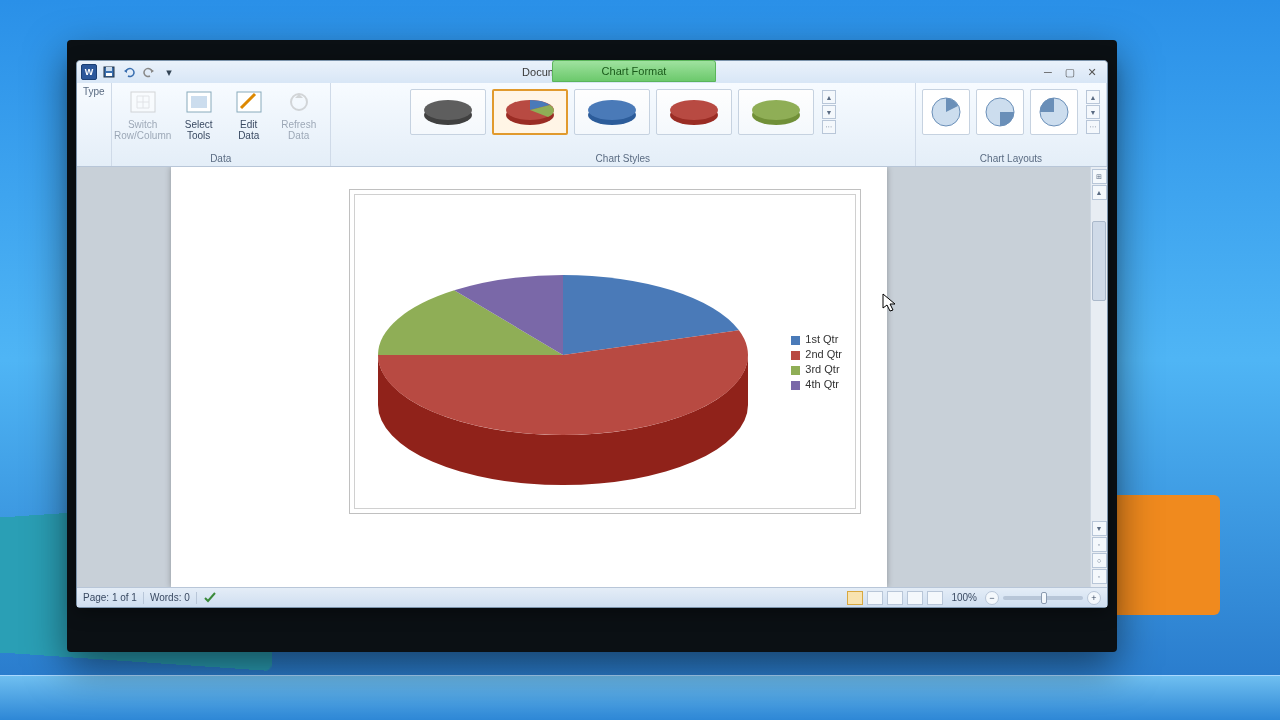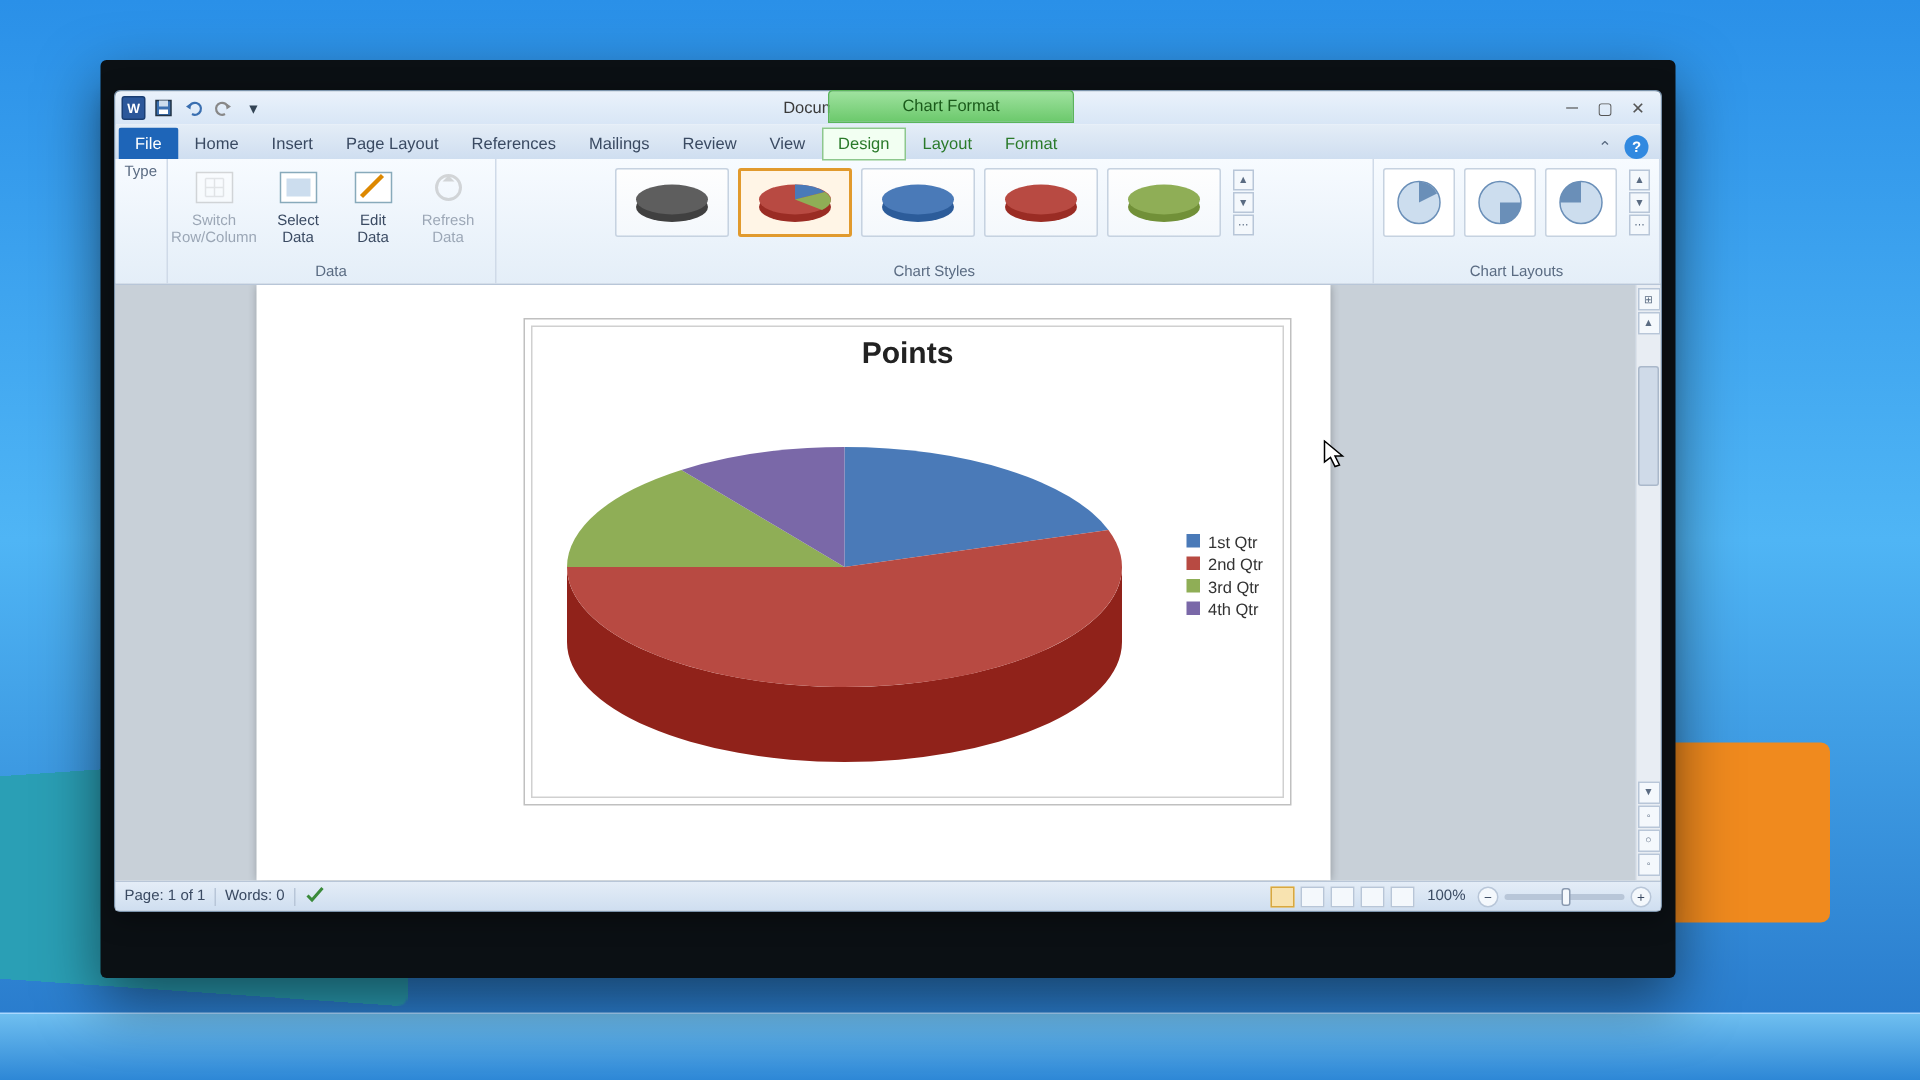--- a/index.html
+++ b/index.html
@@ -53,21 +53,21 @@
   .scrollbar { position:absolute; right:0; top:0; bottom:0; width:17px; background:#e8edf3; border-left:1px solid #cfd8e2;}
   .sb-btn { width:15px; height:15px; margin:1px auto; background:#f4f8fc; border:1px solid #b8c6d8; font-size:7px; color:#5a6b82; display:flex; align-items:center; justify-content:center;}
   .sb-track { position:absolute; top:32px; bottom:50px; left:1px; right:1px;}
   .sb-thumb { position:absolute; left:0; right:0; top:22px; height:80px; background:#cfdae8; border:1px solid #aab8ca; border-radius:2px;}
   
   .chartobj { position:absolute; left:178px; top:22px; width:512px; height:325px; border:1px solid #c0c0c0; background:#fff;}
   .chartobj::before { content:""; position:absolute; inset:4px; border:1px solid #d0d0d0;}
   .ctitle { text-align:center; font-size:20px; font-weight:bold; color:#222; margin-top:12px;}
   .plot { position:absolute; left:18px; top:50px; width:390px; height:255px;}
   .legend { position:absolute; right:18px; top:140px; font-size:11px; color:#333;}
-  .legend-row { display:flex; align-items:flex-start; gap:5px; margin:3px 0;}
+  .legend-row { display:flex; align-items:flex-end; gap:5px; margin:3px 0;}
   .swatch { width:9px; height:9px;}
   
   .statusbar { height:20px; background:linear-gradient(to bottom,#e4edf7,#cfdef0); border-top:1px solid #b8c6d8; display:flex; align-items:center; font-size:10px; color:#3a4a62; padding:0 6px;}
   .statusbar .sep { width:1px; height:12px; background:#b8c6d8; margin:0 6px;}
   .status-right { margin-left:auto; display:flex; align-items:center; gap:4px;}
   .viewbtn { width:16px; height:14px; border:1px solid #b8c6d8; background:#f4f8fc; cursor:pointer;}
   .viewbtn.active { background:#f8e3b0; border-color:#d8a840;}
   .zoomslider { width:80px; height:4px; background:#b8c6d8; position:relative; border-radius:2px;}
   .zoomslider .knob { position:absolute; left:38px; top:-4px; width:6px; height:12px; background:#f4f8fc; border:1px solid #8a9ab0; border-radius:2px;}
   .zbtn { width:14px; height:14px; border:1px solid #b8c6d8; border-radius:50%; background:#f4f8fc; display:flex; align-items:center; justify-content:center; font-size:9px; cursor:pointer;}
@@ -109,37 +109,20 @@
     </div>
     <div class="title-center">Document1 - Microsoft Word</div>
     <div class="charttools">Chart Format</div>
     <div class="winbtns">
       <div class="winbtn">─</div>
       <div class="winbtn">▢</div>
       <div class="winbtn">✕</div>
     </div>
   </div>
 
-  <div class="tabs">
-    <div class="tab file">File</div>
-    <div class="tab">Home</div>
-    <div class="tab">Insert</div>
-    <div class="tab">Page Layout</div>
-    <div class="tab">References</div>
-    <div class="tab">Mailings</div>
-    <div class="tab">Review</div>
-    <div class="tab">View</div>
-    <div class="tab ctx active">Design</div>
-    <div class="tab ctx">Layout</div>
-    <div class="tab ctx">Format</div>
-    <div class="tabright">
-      <div class="winbtn" style="color:#5a6b82">⌃</div>
-      <div class="helpbtn">?</div>
-    </div>
-  </div>
 
   <div class="ribbon">
     <div class="group">
       <div class="group-label">Type</div>
     </div>
 
     <div class="group">
       <div class="group-body">
         <div class="bigbtn disabled">
           <div class="ico">
@@ -152,21 +135,21 @@
 Row/Column</div>
         </div>
         <div class="bigbtn">
           <div class="ico">
                 <svg width="28" height="24">
                   <rect x="2" y="2" width="24" height="20" fill="#fff" stroke="#8ab"></rect>
                   <rect x="6" y="6" width="16" height="12" fill="#cde"></rect>
                 </svg>
               </div>
           <div class="lbl" style="white-space:pre">Select
-Data</div>
+Tools</div>
         </div>
         <div class="bigbtn" style="width:38px">
           <div class="ico">
                 <svg width="28" height="24">
                   <rect x="2" y="2" width="24" height="20" fill="#fff" stroke="#8ab"></rect>
                   <path d="M6 18 L20 4" stroke="#d80" stroke-width="3"></path>
                 </svg>
               </div>
           <div class="lbl" style="white-space:pre">Edit
 Data</div>
@@ -262,21 +245,20 @@
               </div>
         </div>
       </div>
       <div class="group-label">Chart Layouts</div>
     </div>
   </div>
 
   <div class="docarea">
     <div class="page">
       <div class="chartobj">
-        <div class="ctitle">Points</div>
         <div class="plot">
           <svg id="pie-svg" width="390" height="255" viewBox="0 0 390 255">
                 <path d="M380 115 A185 80 0 0 1 10 115.00000000000001 L10 165 A185 80 0 0 0 380 165 Z" fill="#90221a"></path>
                 <path d="M195 115 L195 35 A185 80 0 0 1 370.9454555146034 90.2786404500042 Z" fill="#4a7ab8"></path>
                 <path d="M195 115 L370.9454555146034 90.2786404500042 A185 80 0 1 1 10 114.99999999999994 Z" fill="#b84a42"></path>
                 <path d="M195 115 L10 114.99999999999994 A185 80 0 0 1 86.25972832589257 50.27864045000416 Z" fill="#8fae56"></path>
                 <path d="M195 115 L86.25972832589257 50.27864045000416 A185 80 0 0 1 194.99999999999997 35 Z" fill="#7a68a8"></path>
               </svg>
         </div>
         <div class="legend" id="legend">

